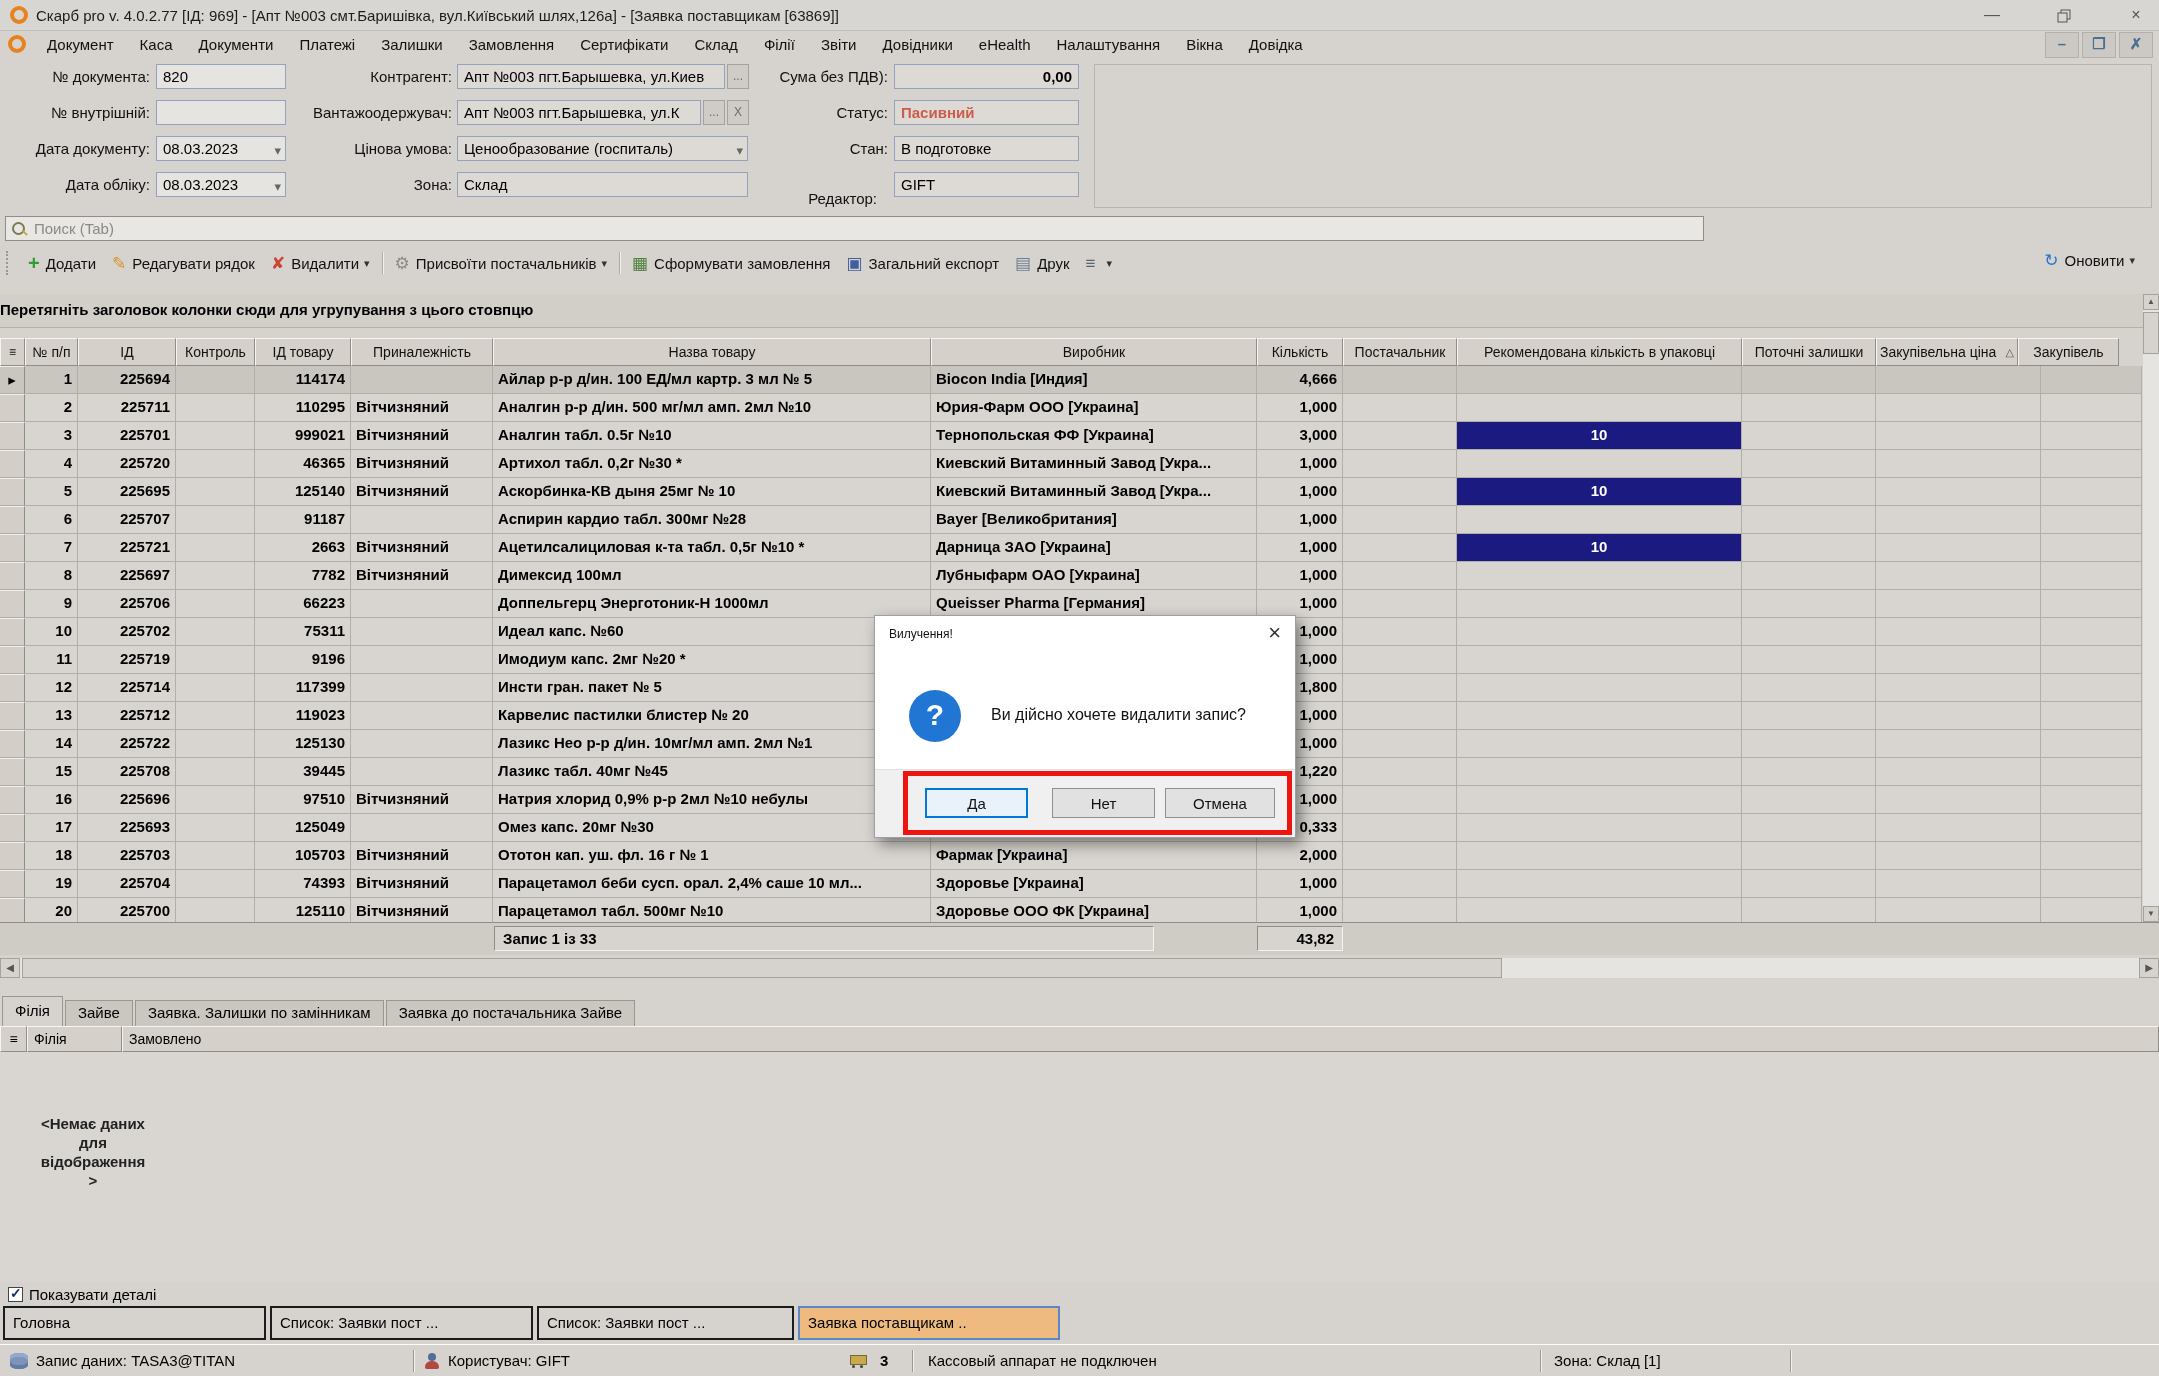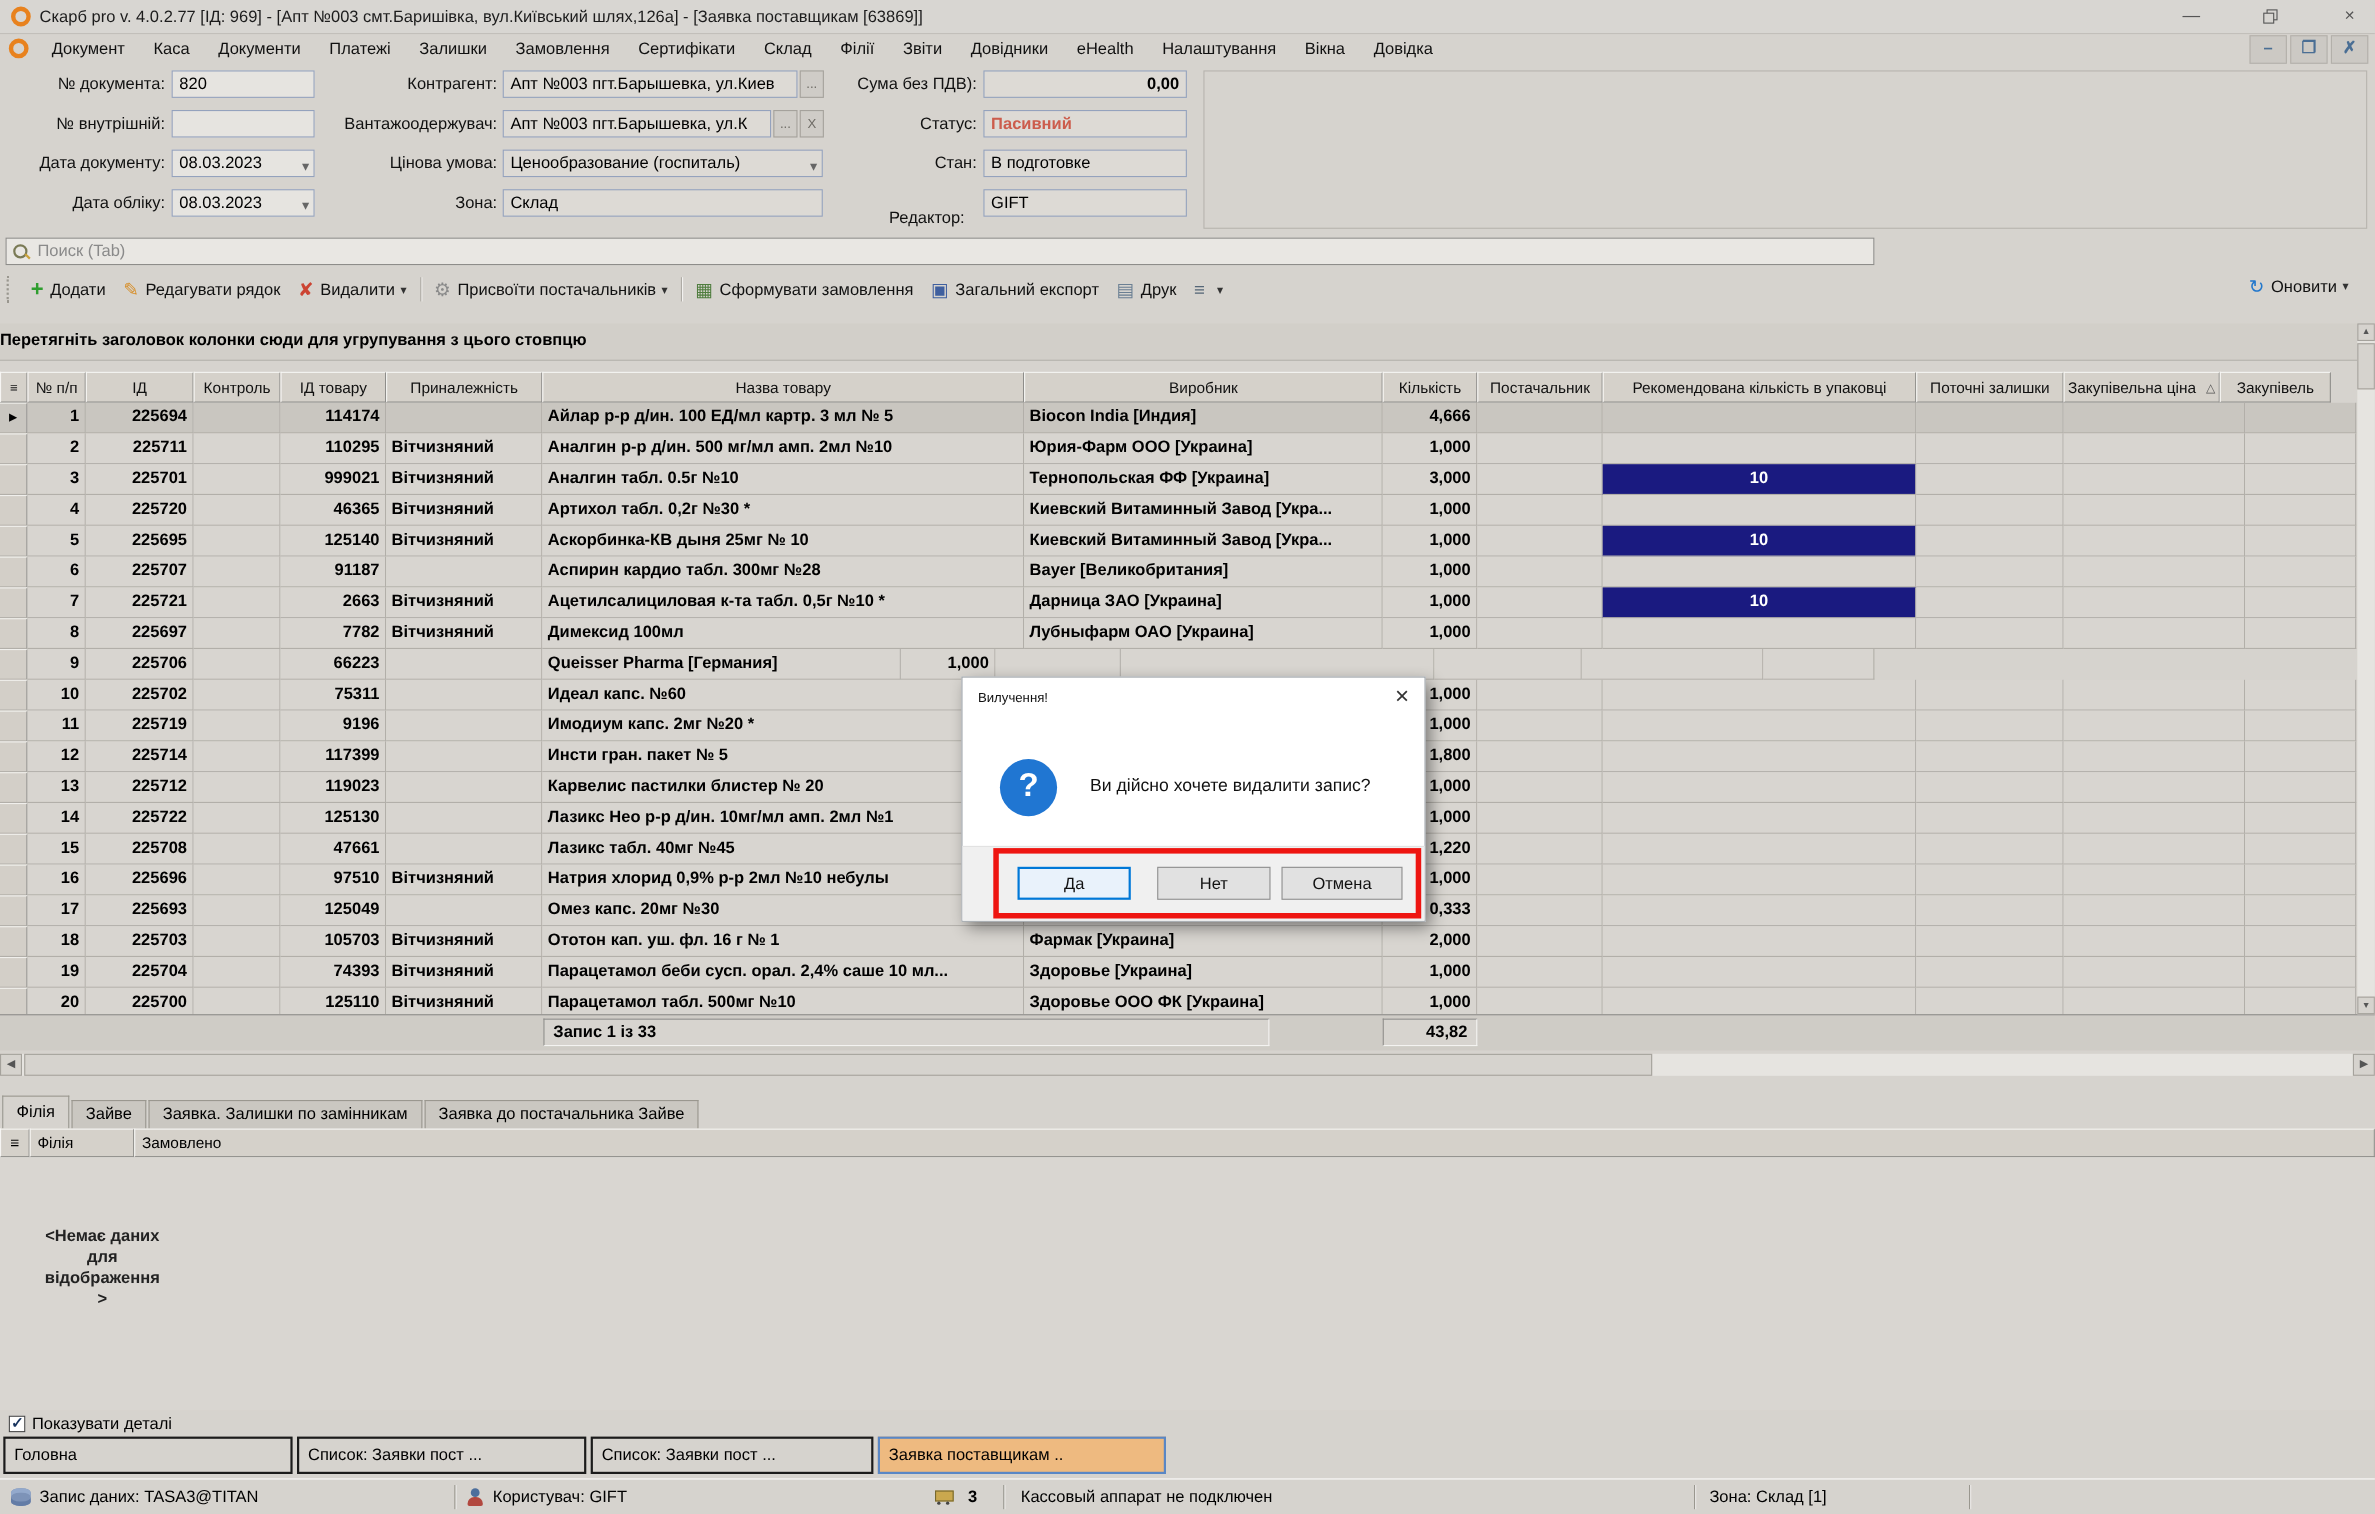--- a/index.html
+++ b/index.html
@@ -458,20 +458,21 @@
         <div class="gcell " style="width: 165px;"></div>
         <div class="gcell " style="width: 101px;"></div>
       </div>
       <div class="grow">
         <div class="gcell ind" style="width: 25px;"></div>
         <div class="gcell al-r" style="width: 53px;">9</div>
         <div class="gcell al-r" style="width: 98px;">225706</div>
         <div class="gcell " style="width: 79px;"></div>
         <div class="gcell al-r" style="width: 96px;">66223</div>
         <div class="gcell " style="width: 142px;"></div>
+        <div class="gcell " style="width: 438px;">Доппельгерц Энерготоник-Н 1000мл</div>
         <div class="gcell " style="width: 326px;">Queisser Pharma [Германия]</div>
         <div class="gcell al-r" style="width: 86px;">1,000</div>
         <div class="gcell " style="width: 114px;"></div>
         <div class="gcell al-c" style="width: 285px;"></div>
         <div class="gcell " style="width: 134px;"></div>
         <div class="gcell " style="width: 165px;"></div>
         <div class="gcell " style="width: 101px;"></div>
       </div>
       <div class="grow">
         <div class="gcell ind" style="width: 25px;"></div>
@@ -551,21 +552,21 @@
         <div class="gcell al-c" style="width: 285px;"></div>
         <div class="gcell " style="width: 134px;"></div>
         <div class="gcell " style="width: 165px;"></div>
         <div class="gcell " style="width: 101px;"></div>
       </div>
       <div class="grow">
         <div class="gcell ind" style="width: 25px;"></div>
         <div class="gcell al-r" style="width: 53px;">15</div>
         <div class="gcell al-r" style="width: 98px;">225708</div>
         <div class="gcell " style="width: 79px;"></div>
-        <div class="gcell al-r" style="width: 96px;">47661</div>
+        <div class="gcell al-r" style="width: 96px;">39445</div>
         <div class="gcell " style="width: 142px;"></div>
         <div class="gcell " style="width: 438px;">Лазикс табл. 40мг №45</div>
         <div class="gcell " style="width: 326px;"></div>
         <div class="gcell al-r" style="width: 86px;">1,220</div>
         <div class="gcell " style="width: 114px;"></div>
         <div class="gcell al-c" style="width: 285px;"></div>
         <div class="gcell " style="width: 134px;"></div>
         <div class="gcell " style="width: 165px;"></div>
         <div class="gcell " style="width: 101px;"></div>
       </div>

